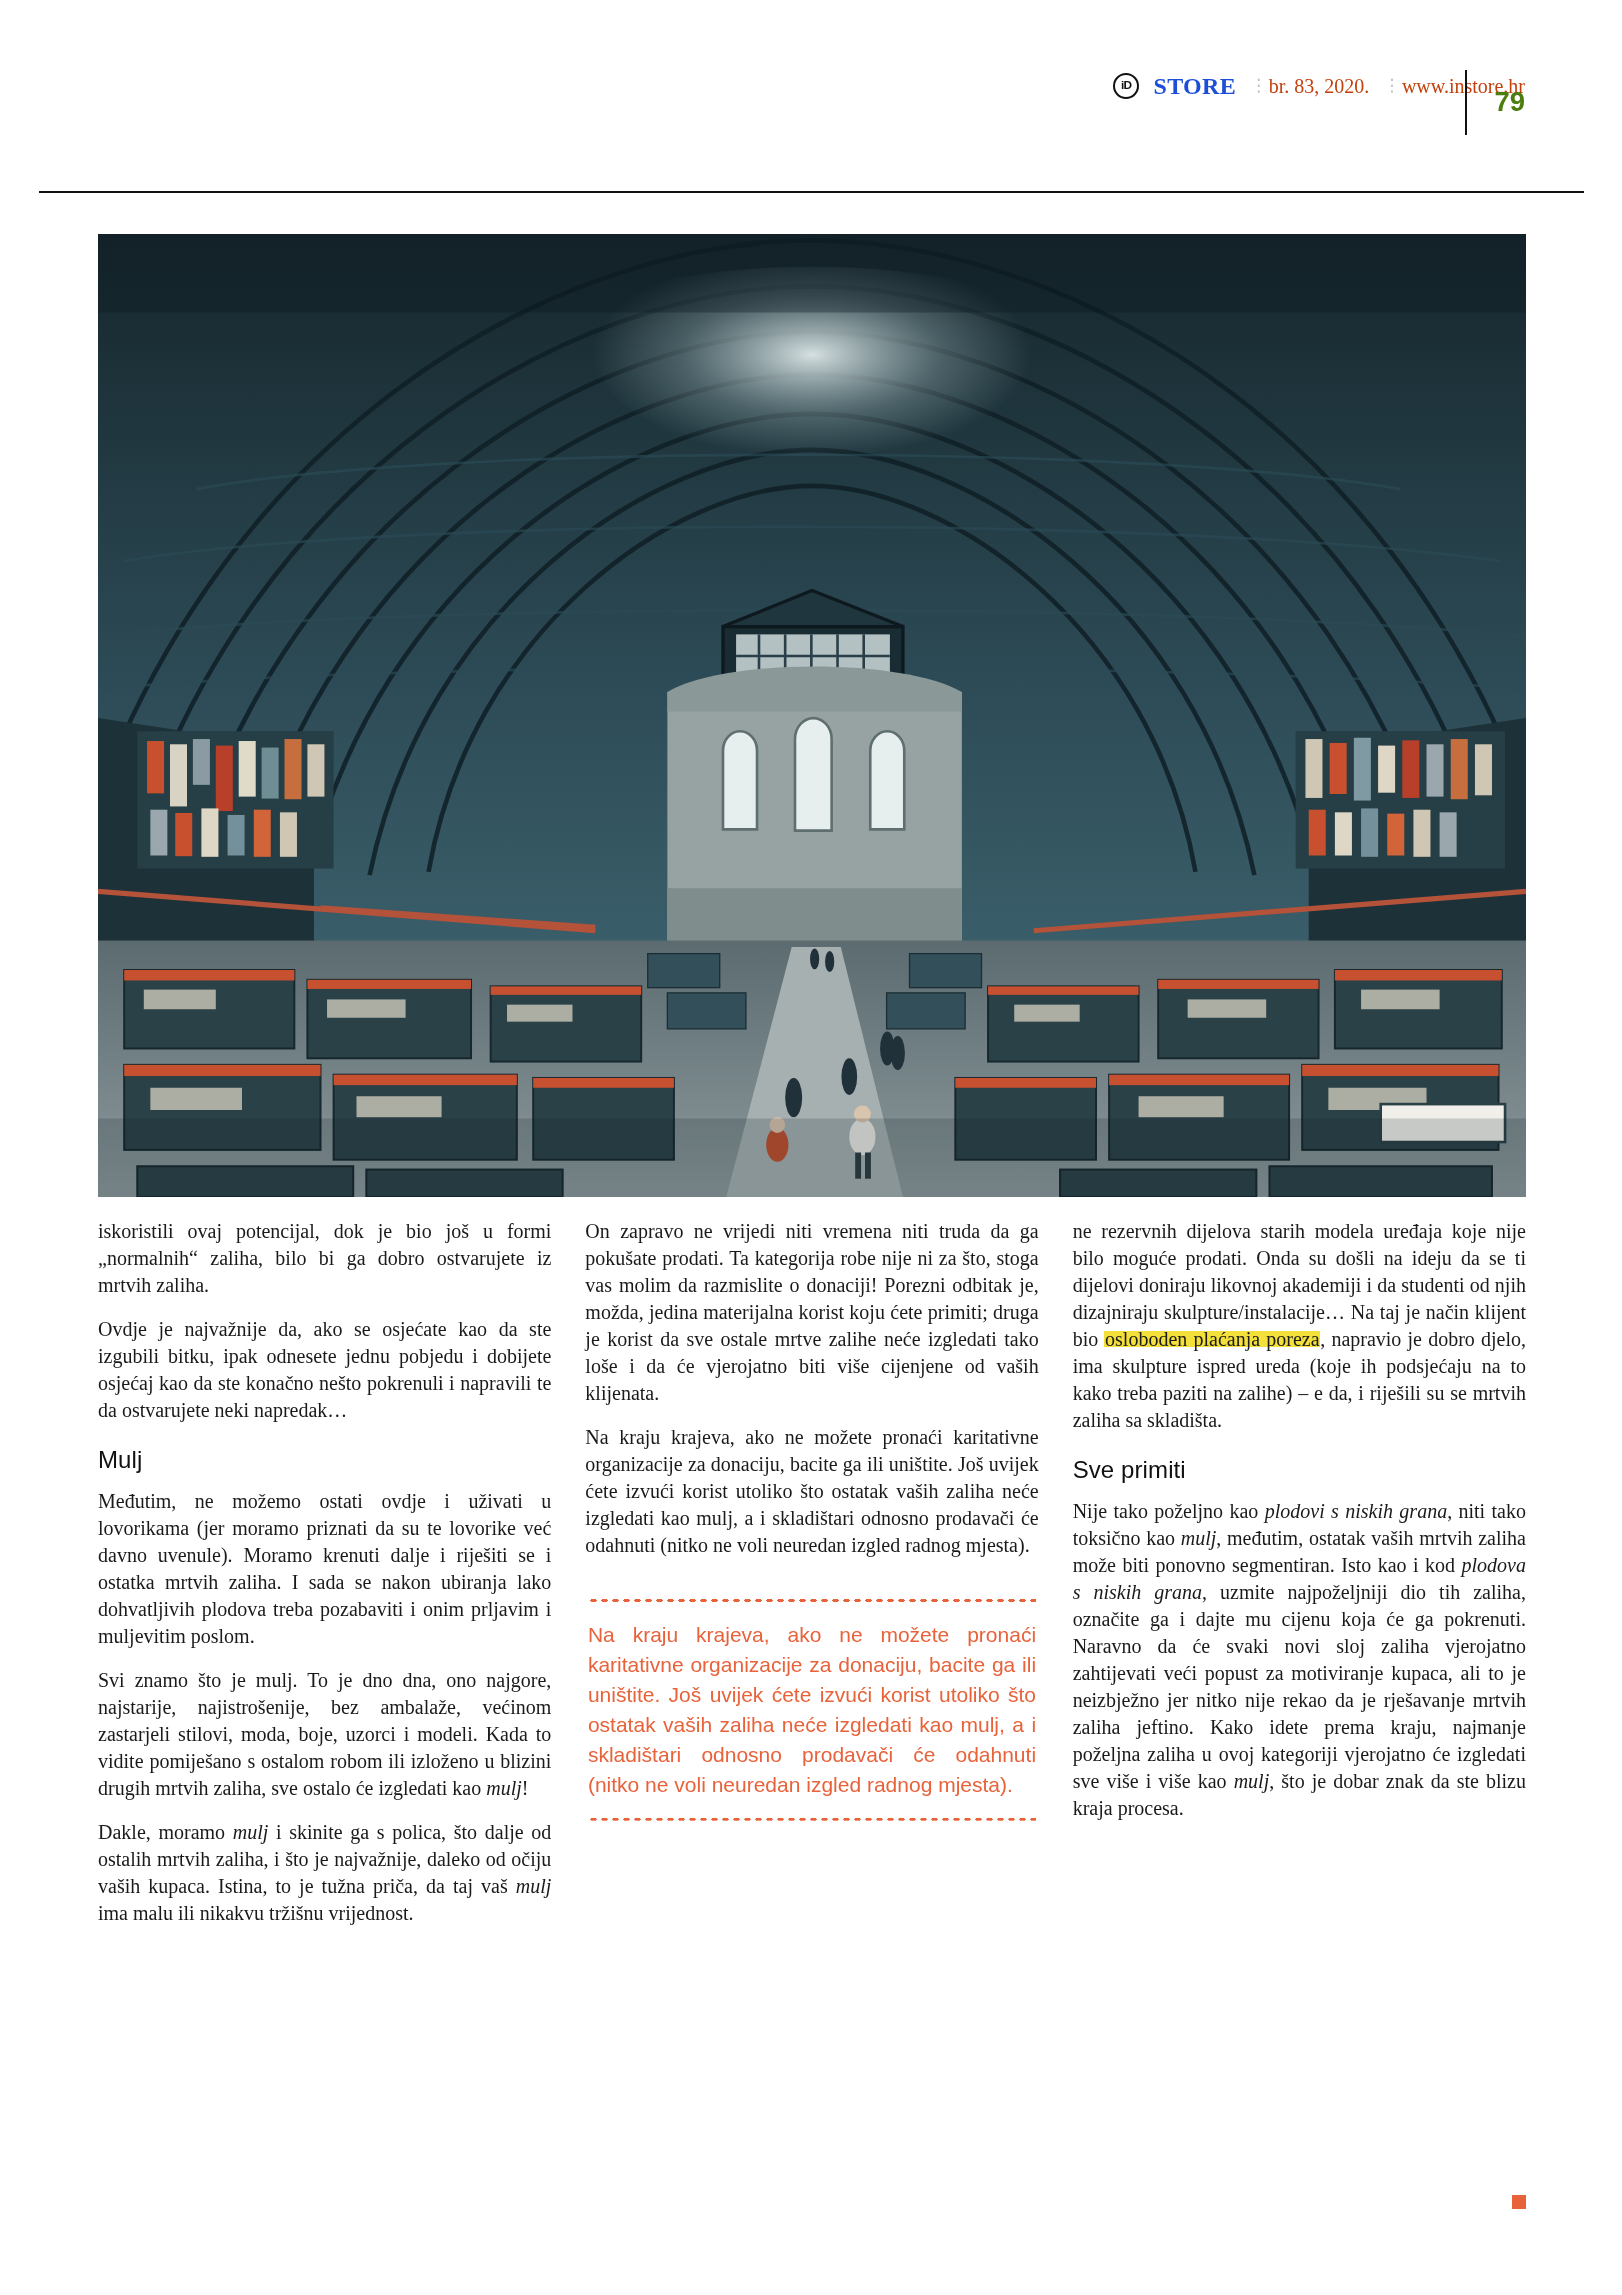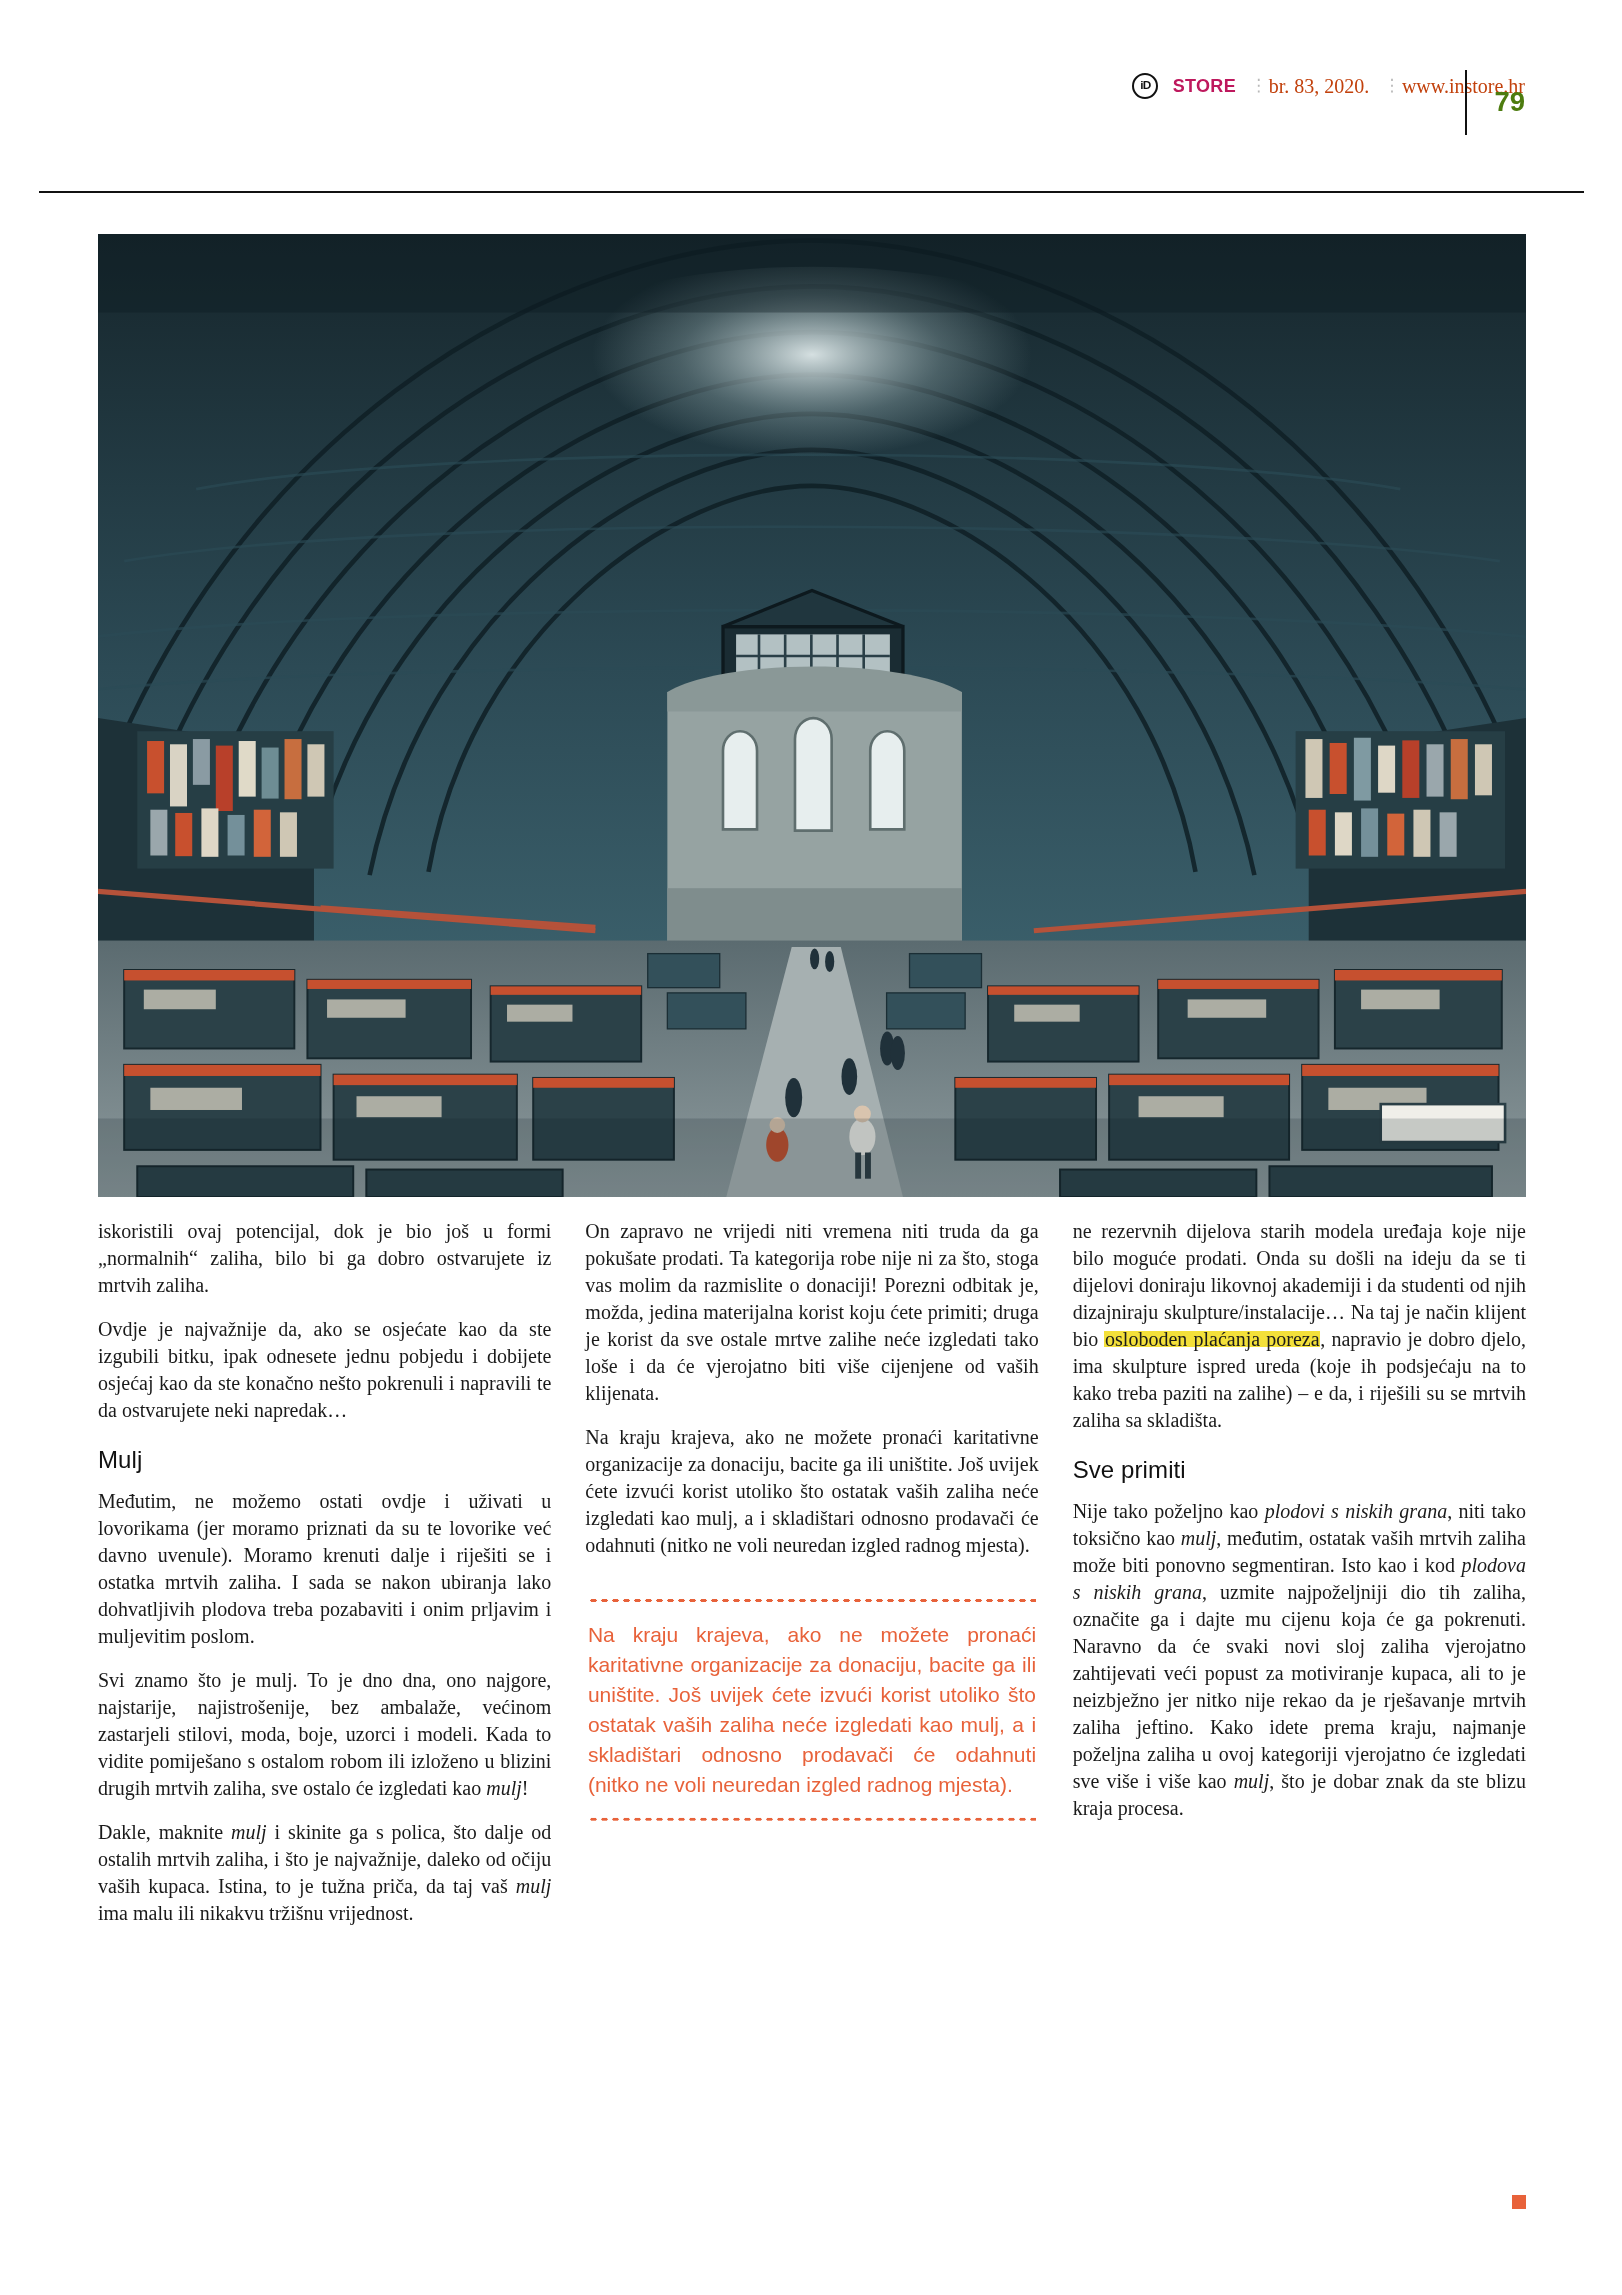--- a/index.html
+++ b/index.html
@@ -51,25 +51,25 @@
     border-radius: 50%;
     border: 2px solid #111;
     font-family: "Liberation Sans", sans-serif;
     font-weight: bold;
     font-size: 11.8px;
     line-height: 1;
     color: #111;
     letter-spacing: -0.7px;
   }
   .logo-word {
-    font-family: Liberation Sans, sans-serif;
+    font-family: Liberation Serif, serif;
     font-weight: bold;
-    font-size: 18px;
+    font-size: 24px;
     letter-spacing: 0.3px;
-    color: #be185d;
+    color: #1d4ed8;
   }
   .sep-dots {
     display: inline-block;
     width: 3.9px;
     color: #b9b9b9;
     font-size: 17px;
     line-height: 1;
     letter-spacing: 0;
     transform: translateY(-1.3px);
   }
@@ -431,21 +431,21 @@
   </div>
 
   <div class="columns">
 
     <div class="col">
       <p class="body">iskoristili ovaj potencijal, dok je bio još u formi „normalnih“ zaliha, bilo bi ga dobro ostvarujete iz mrtvih zaliha.</p>
       <p class="body">Ovdje je najvažnije da, ako se osjećate kao da ste izgubili bitku, ipak odnesete jednu pobjedu i dobijete osjećaj kao da ste konačno nešto pokrenuli i napravili te da ostvarujete neki napredak…</p>
       <h2 class="subhead">Mulj</h2>
       <p class="body">Međutim, ne možemo ostati ovdje i uživati u lovorikama (jer moramo priznati da su te lovorike već davno uvenule). Moramo krenuti dalje i riješiti se i ostatka mrtvih zaliha. I sada se nakon ubiranja lako dohvatljivih plodova treba pozabaviti i onim prljavim i muljevitim poslom.</p>
       <p class="body"><span>Svi znamo što je mulj. To je dno dna, ono najgore, najstarije, najistrošenije, bez ambalaže, većinom zastarjeli stilovi, moda, boje, uzorci i modeli. Kada to vidite pomiješano s ostalom robom ili izloženo u blizini drugih mrtvih zaliha, sve ostalo će izgledati kao </span><em>mulj</em><span>!</span></p>
-      <p class="body last"><span>Dakle, maknite </span><em>mulj</em><span> i skinite ga s polica, što dalje od ostalih mrtvih zaliha, i što je najvažnije, daleko od očiju vaših kupaca. Istina, to je tužna priča, da taj vaš </span><em>mulj</em><span> ima malu ili nikakvu tržišnu vrijednost.</span></p>
+      <p class="body last"><span>Dakle, moramo </span><em>mulj</em><span> i skinite ga s polica, što dalje od ostalih mrtvih zaliha, i što je najvažnije, daleko od očiju vaših kupaca. Istina, to je tužna priča, da taj vaš </span><em>mulj</em><span> ima malu ili nikakvu tržišnu vrijednost.</span></p>
     </div>
 
     <div class="col">
       <p class="body">On zapravo ne vrijedi niti vremena niti truda da ga pokušate prodati. Ta kategorija robe nije ni za što, stoga vas molim da razmislite o donaciji! Porezni odbitak je, možda, jedina materijalna korist koju ćete primiti; druga je korist da sve ostale mrtve zalihe neće izgledati tako loše i da će vjerojatno biti više cijenjene od vaših klijenata.</p>
       <p class="body">Na kraju krajeva, ako ne možete pronaći karitativne organizacije za donaciju, bacite ga ili uništite. Još uvijek ćete izvući korist utoliko što ostatak vaših zaliha neće izgledati kao mulj, a i skladištari odnosno prodavači će odahnuti (nitko ne voli neuredan izgled radnog mjesta).</p>
 
       <div class="pullquote">
         <div class="dotted"></div>
         <p class="pullquote-text">Na kraju krajeva, ako ne možete pronaći karitativne organizacije za donaciju, bacite ga ili uništite. Još uvijek ćete izvući korist utoliko što ostatak vaših zaliha neće izgledati kao mulj, a i skladištari odnosno prodavači će odahnuti (nitko ne voli neuredan izgled radnog mjesta).</p>
         <div class="dotted"></div>

